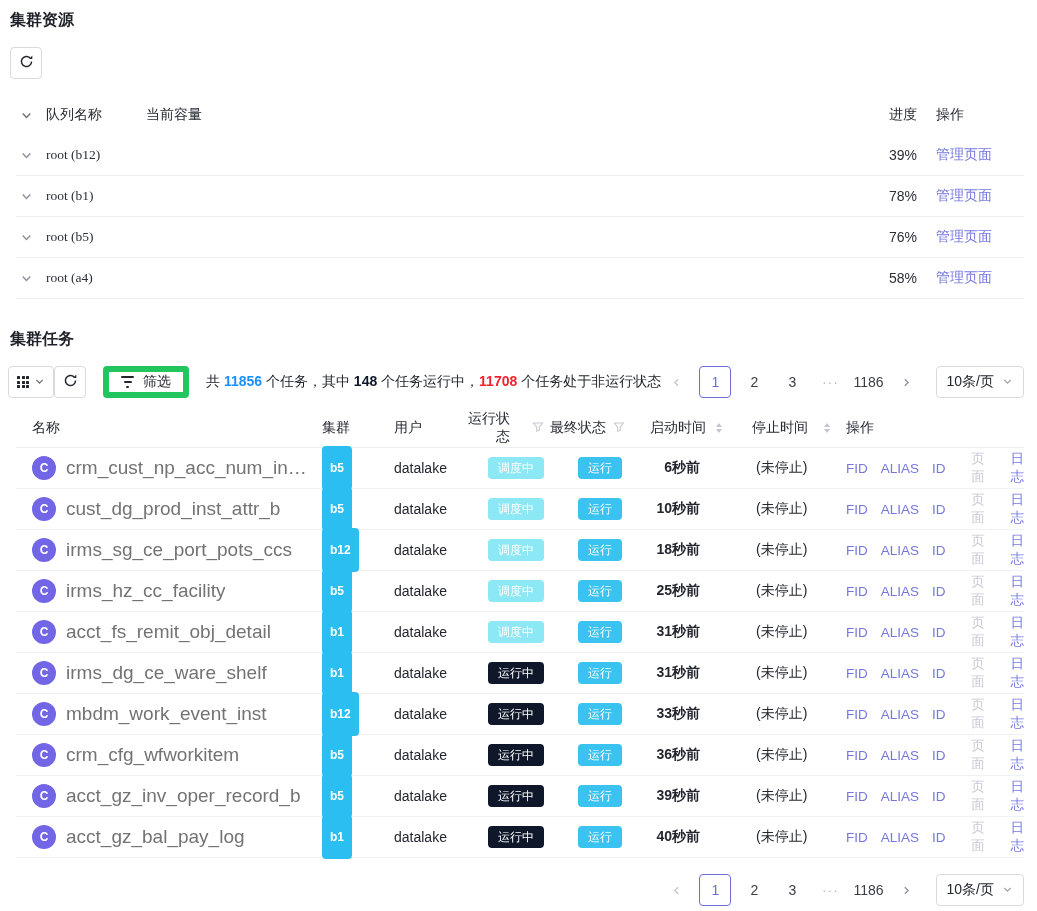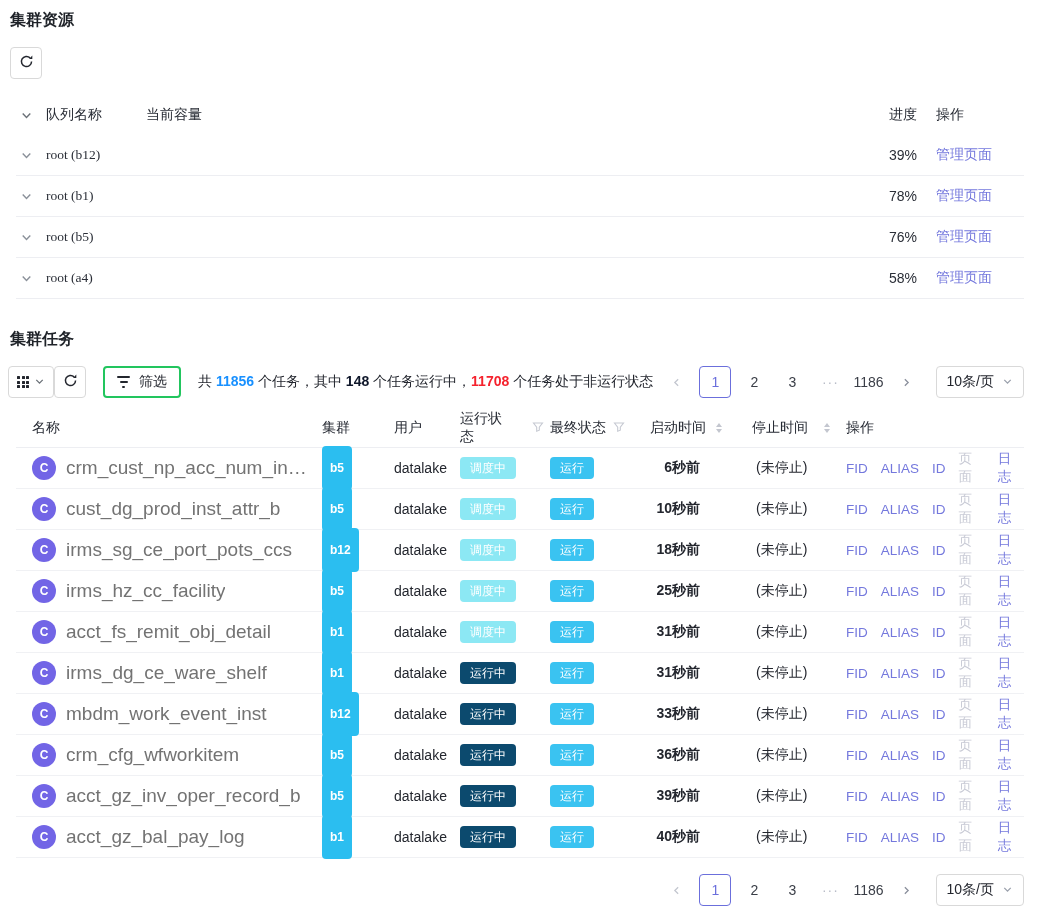--- a/index.html
+++ b/index.html
@@ -13,21 +13,21 @@
 
   .section-title { font-size: 16px; font-weight: 700; color: #1f2329; padding-left: 2px; }
 
   
   .icon-btn {
     width: 32px; height: 32px; border: 1px solid #d9d9d9; border-radius: 4px;
     background: #fff; display: inline-flex; align-items: center; justify-content: center;
     color: #23262e; cursor: pointer;
   }
   .wide-btn {
-    height: 32px; border: 2px solid #22c55e; border-radius: 4px; background: #fff;
+    height: 32px; border: 6px solid #22c55e; border-radius: 4px; background: #fff;
     display: inline-flex; align-items: center; gap: 9px; padding: 3px 12px;
     color: #23262e; cursor: pointer; font-size: 14px;
   }
   .dots-grid { display: grid; grid-template-columns: repeat(3,3px); grid-template-rows: repeat(3,3px); gap: 1.5px; }
   .dots-grid i { background: #23262e; border-radius: 0.5px; }
   .filter-bars { display: flex; flex-direction: column; align-items: center; gap: 3px; }
   .filter-bars i { height: 2px; background: #23262e; border-radius: 1px; display: block; }
   .filter-bars i:nth-child(1){ width: 13px; } .filter-bars i:nth-child(2){ width: 8px; } .filter-bars i:nth-child(3){ width: 3px; }
 
   
@@ -73,21 +73,21 @@
   .pg-arrow { color: #8a8f9c; } .pg-arrow.disabled { color: #c3c6cf; cursor: default; }
   .pg-ellipsis { color: #b9bdc8; letter-spacing: 1px; cursor: default; }
   .pg-size {
     height: 32px; border: 1px solid #d9d9d9; border-radius: 4px; background: #fff;
     display: inline-flex; align-items: center; gap: 8px; padding: 0 10px; cursor: pointer;
     margin-left: 6px; color: #23262e;
   }
 
   
   .t-table { margin-left: 8px; margin-top: 6px; }
-  .t-header, .t-row { display: flex; align-items: center; }
+  .t-header, .t-row { display: flex; align-items: center; text-align: right; }
   .t-header { height: 40px; font-weight: 500; color: #262a33; border-bottom: 1px solid #edeef2; }
   .t-row { height: 41px; border-bottom: 1px solid #f0f1f4; }
   .cell { display: flex; align-items: center; }
   .c-name { flex: 1; padding-left: 16px; gap: 10px; min-width: 0; }
   .t-header .c-name { padding-left: 16px; }
   .c-cluster { width: 74px; padding-left: 8px; }
   .c-user { width: 66px; padding-left: 6px; }
   .c-run { width: 90px; padding-left: 6px; gap: 22px; }
   .c-final { width: 100px; padding-left: 6px; gap: 7px; }
   .c-start { width: 92px; justify-content: flex-end; padding-right: 36px; font-weight: 600; white-space: nowrap; }
@@ -102,24 +102,24 @@
     width: 24px; height: 24px; border-radius: 50%; background: #7265e6; color: #fff;
     font-size: 12px; font-weight: 700; display: inline-flex; align-items: center; justify-content: center;
     flex: none;
   }
   .task-name { font-size: 19px; color: #737373; overflow: hidden; text-overflow: ellipsis; white-space: nowrap; }
   .tag {
     background: #2bbef0; color: #fff; font-size: 12px; font-weight: 700;
     padding: 14px 8px; border-radius: 4px; line-height: 16px;
   }
   .badge {
-    color: #fff; font-size: 12px; padding: 3px 10px; border-radius: 4px; line-height: 16px; white-space: nowrap;
+    color: #fff; font-size: 12px; padding: 3px 10px; border-radius: 4px; line-height: 16px; white-space: nowrap; margin-left: 28px;
   }
   .badge.sched { background: #8ce8f4; }
-  .badge.run-green { background: #0c4a6e; }
+  .badge.run-green { background: #0f172a; }
   .badge.final { background: #3ac3f1; }
 
   
   .sorter { display: inline-flex; flex-direction: column; gap: 2px; }
   .sorter i { width: 0; height: 0; border-left: 3.5px solid transparent; border-right: 3.5px solid transparent; display: block; }
   .sorter .up { border-bottom: 4px solid #c3c6cf; }
   .sorter .dn { border-top: 4px solid #c3c6cf; }
 
   .bottom-pagination { display: flex; justify-content: flex-end; margin-top: 16px; }
 </style>

